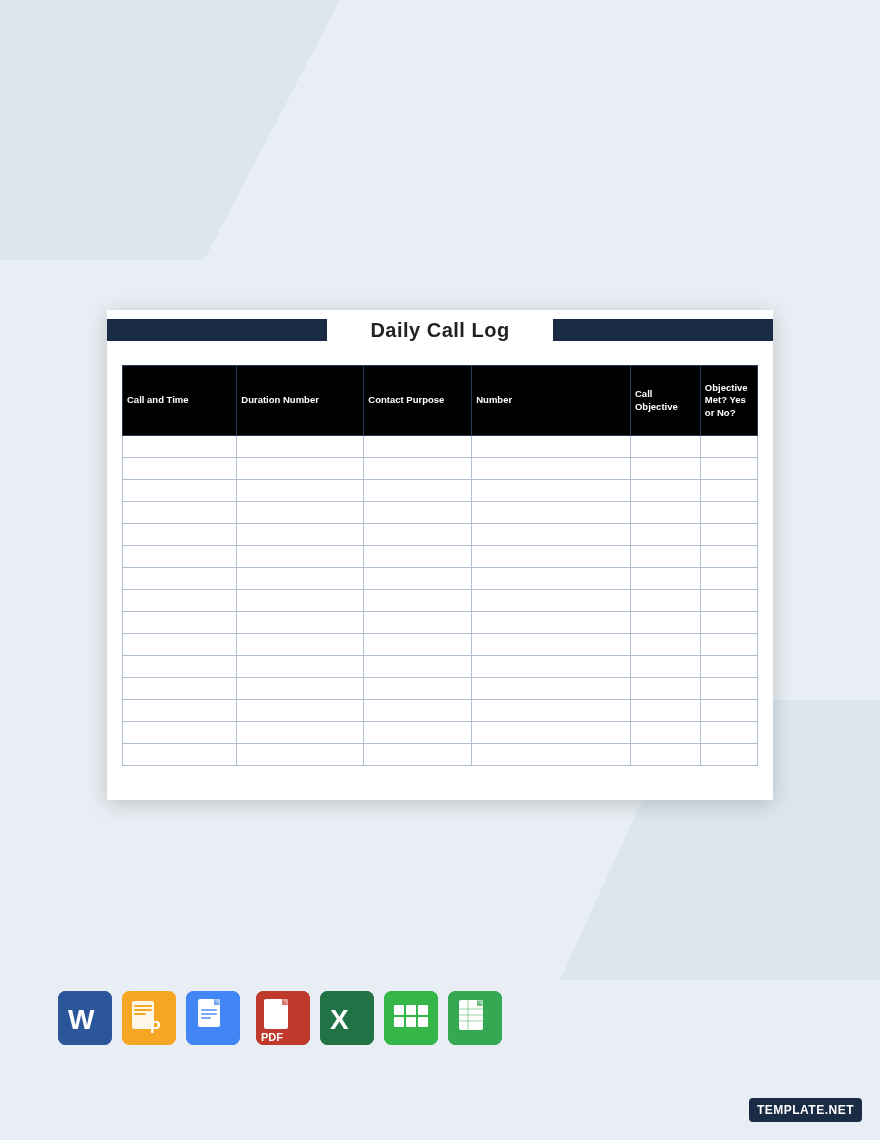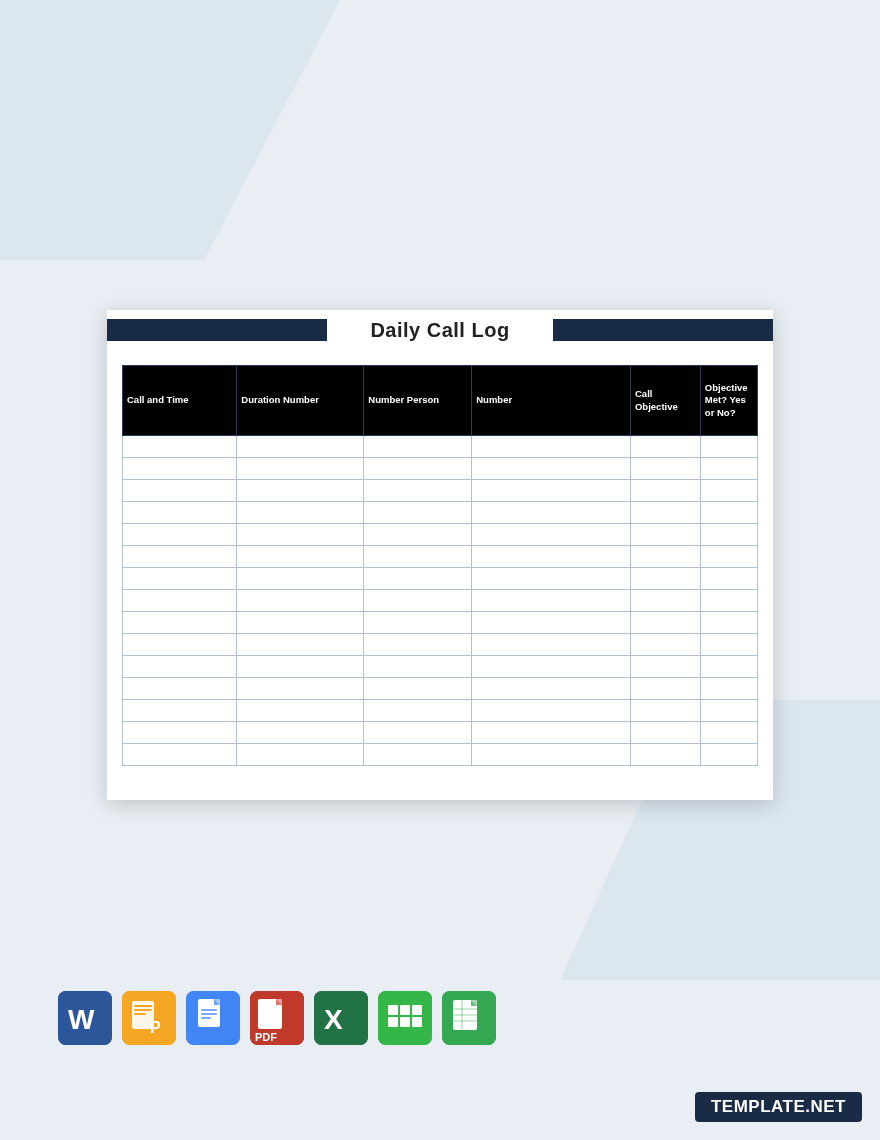--- a/index.html
+++ b/index.html
@@ -118,35 +118,35 @@
       font-weight: bold;
       color: #fff;
       cursor: pointer;
       position: relative;
       flex-shrink: 0;
     }
 
     .icon-word { background: #2b579a; }
     .icon-pages { background: #f5a623; }
     .icon-gdocs { background: #4285f4; }
-    .icon-pdf { background: #7f1d1d; }
+    .icon-pdf { background: #7f1d1d; margin-left: 6px; }
     .icon-excel { background: #217346; }
     .icon-numbers { background: #35b648; }
     .icon-gsheets { background: #34a853; }
 
     
     .template-badge {
       position: absolute;
       bottom: 18px;
       right: 18px;
       background: #1a2b45;
       color: #fff;
-      padding: 5px 16px;
+      padding: 5px 8px;
       border-radius: 4px;
-      font-size: 17px;
+      font-size: 12px;
       font-weight: bold;
       letter-spacing: 0.5px;
       z-index: 10;
       text-transform: uppercase;
     }
   </style>
 </head>
 <body>
 
 <div class="bg-shape-top-left"></div>
@@ -158,21 +158,21 @@
     <div class="doc-title">Daily Call Log</div>
     <div class="doc-stripe-right"></div>
   </div>
 
   <div class="doc-table-wrap">
     <table class="call-log-table">
       <thead>
         <tr>
           <th style="width:18%">Call and Time</th>
           <th style="width:20%">Duration Number</th>
-          <th style="width:17%">Number Person</th>
+          <th style="width:17%">Contact Purpose</th>
           <th style="width:25%">Number</th>
           <th style="width:11%">Call Objective</th>
           <th style="width:13%">Objective Met? Yes or No?</th>
         </tr>
       </thead>
       <tbody id="table-body">
       <tr>
             <td></td>
             <td></td>
             <td></td>

